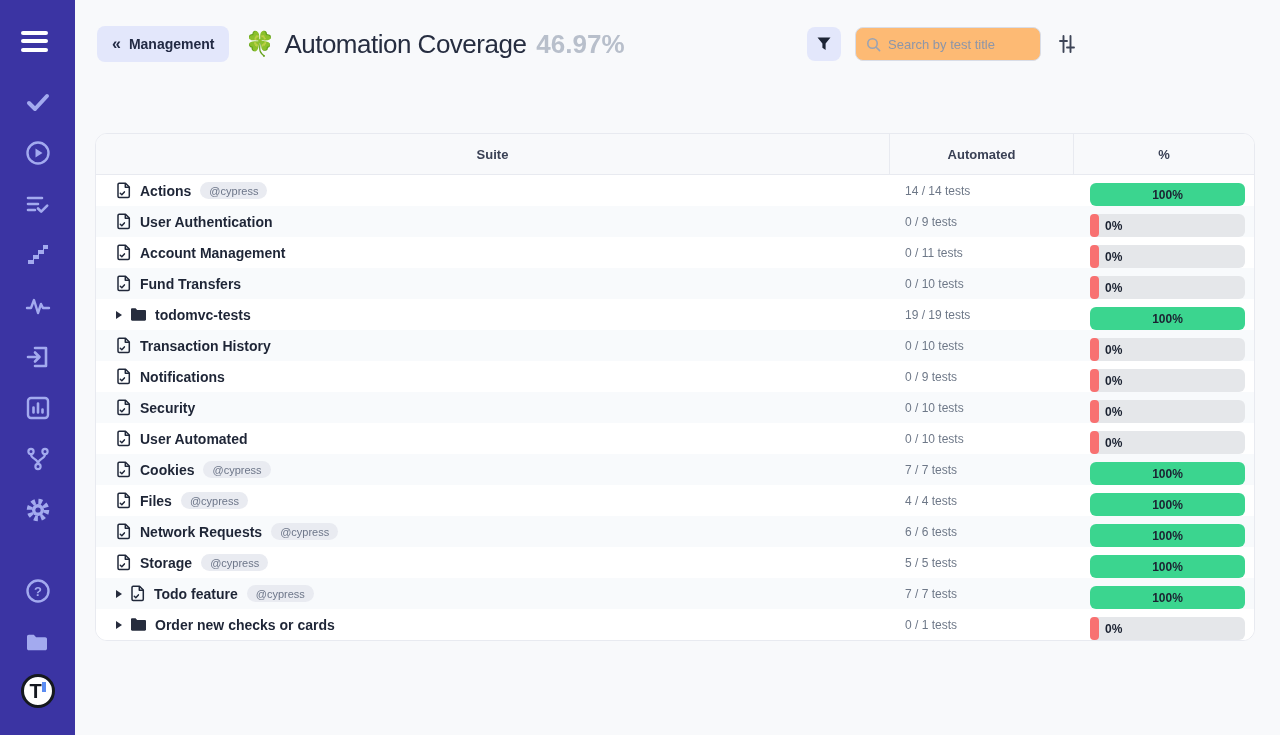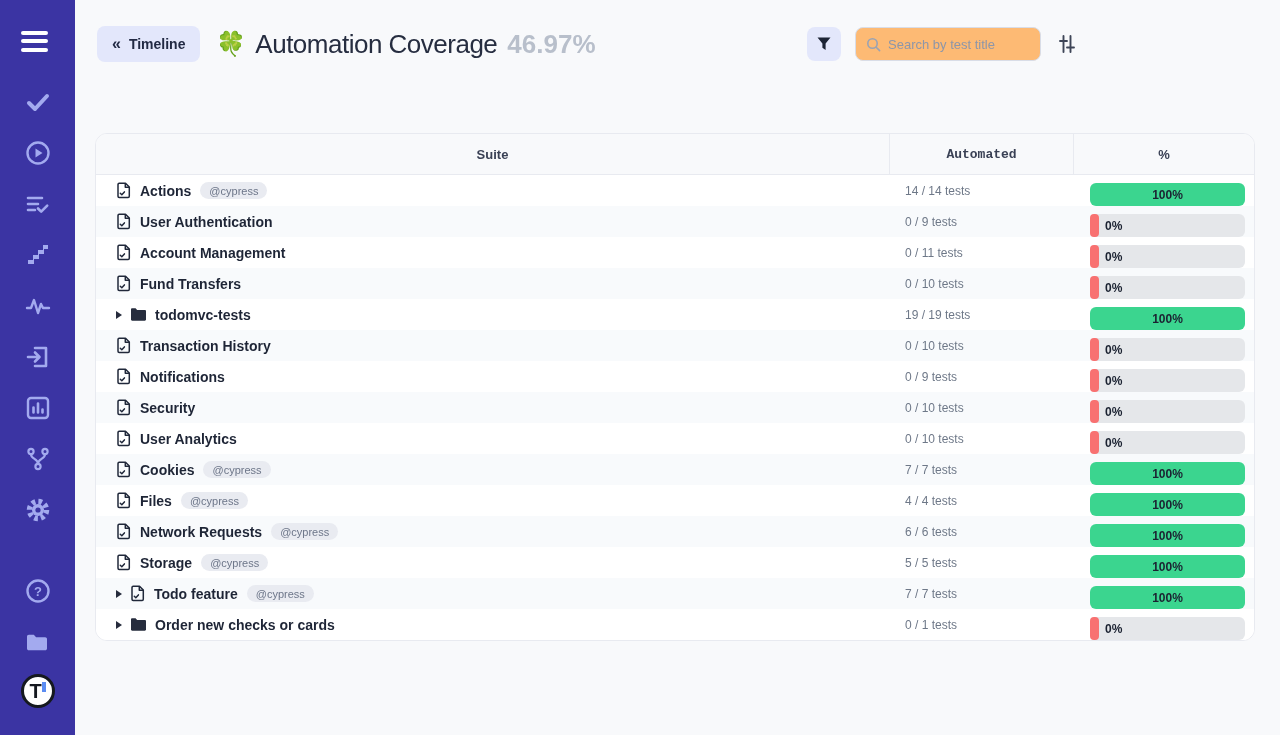--- a/index.html
+++ b/index.html
@@ -49,21 +49,21 @@
   .timeline-btn { margin-left:27px; height:33px; padding:0 10px; font-weight:700; color:#20283c; }
   .timeline-btn svg { margin-right:7px; }
   .beta-badge { margin-left:7px; background:#5b8cf2; color:#fff; font-size:11px; font-weight:400;
                 padding:2.5px 9px; border-radius:999px; }
 
   
   .card { margin:71px 25px 0 20px; background:#fff; border:1px solid #e8eaf0; border-radius:12px; overflow:hidden; }
   .thead { display:flex; height:41px; background:#f8f9fb; border-bottom:1px solid #e8eaf0; }
   .th { display:flex; align-items:center; justify-content:center; font-size:13px; font-weight:700; color:#3a4155; }
   .th.suite { flex:1; }
-  .th.automated { width:184px; border-left:1px solid #e8eaf0;font-family:Liberation Mono, monospace; }
+  .th.automated { width:184px; border-left:1px solid #e8eaf0; }
   .th.pct { width:181px; border-left:1px solid #e8eaf0; }
 
   .row { display:flex; align-items:center; height:31px; background:#fff; cursor:pointer; }
   .row:nth-child(even) { background:#f8fafc; }
   .cell-suite { flex:1; display:flex; align-items:center; padding-left:20px; min-width:0; }
   .caret { width:0; height:0; border-left:6px solid #262c3d; border-top:4.5px solid transparent;
            border-bottom:4.5px solid transparent; margin-right:8px; flex:none; }
   .row-icon { flex:none; margin-right:8px; display:flex; }
   .suite-name { font-size:14px; font-weight:600; color:#1e2536; white-space:nowrap; }
   .row.is-folder .suite-name { font-weight:700; }
@@ -165,21 +165,21 @@
     <span class="t">T</span>
       <span class="accent"></span>
   </div>
 </div>
 
 <div class="main">
 
   <div class="topbar">
     <button class="btn-lav">
       <span class="chev">«</span>
-      <span>Timeline</span>
+      <span>Management</span>
     </button>
     <span class="title-emoji">🍀</span>
     <span class="page-title">Automation Coverage</span>
     <span class="page-percent">46.97%</span>
 
     <button class="filter-btn">
       <span style="display:flex;">
         <svg width="16" height="16" viewBox="0 0 16 16">
             <path d="M1.5 1.5h13L9.6 7.6V14l-3.2-2.3V7.6z" fill="#1d2435"></path>
           </svg>
@@ -431,21 +431,21 @@
       <span class="row-icon file-icon">
         <svg width="16" height="17" viewBox="0 0 16 17">
                 <g fill="none" stroke="#20283a" stroke-width="1.5" stroke-linejoin="round">
                   <path d="M3.2 1.2h6.3l3.8 3.8v9.3c0 .7-.5 1.2-1.2 1.2H3.2c-.7 0-1.2-.5-1.2-1.2V2.4c0-.7.5-1.2 1.2-1.2z"></path>
                   <path d="M9.3 1.4v3.8h3.8"></path>
                   <path d="M4.3 11.3l1.5 1.5 2.6-2.9" stroke-linecap="round"></path>
                 </g>
               </svg>
       </span>
 
-      <span class="suite-name">User Analytics</span>
+      <span class="suite-name">User Automated</span>
 
     </div>
     <div class="cell-automated">
       <span class="automated">0 / 10 tests</span>
     </div>
     <div class="cell-pct">
       <div class="bar zero">
         <span class="stub"></span>
         <span class="bar-label">0%</span>
       </div>

